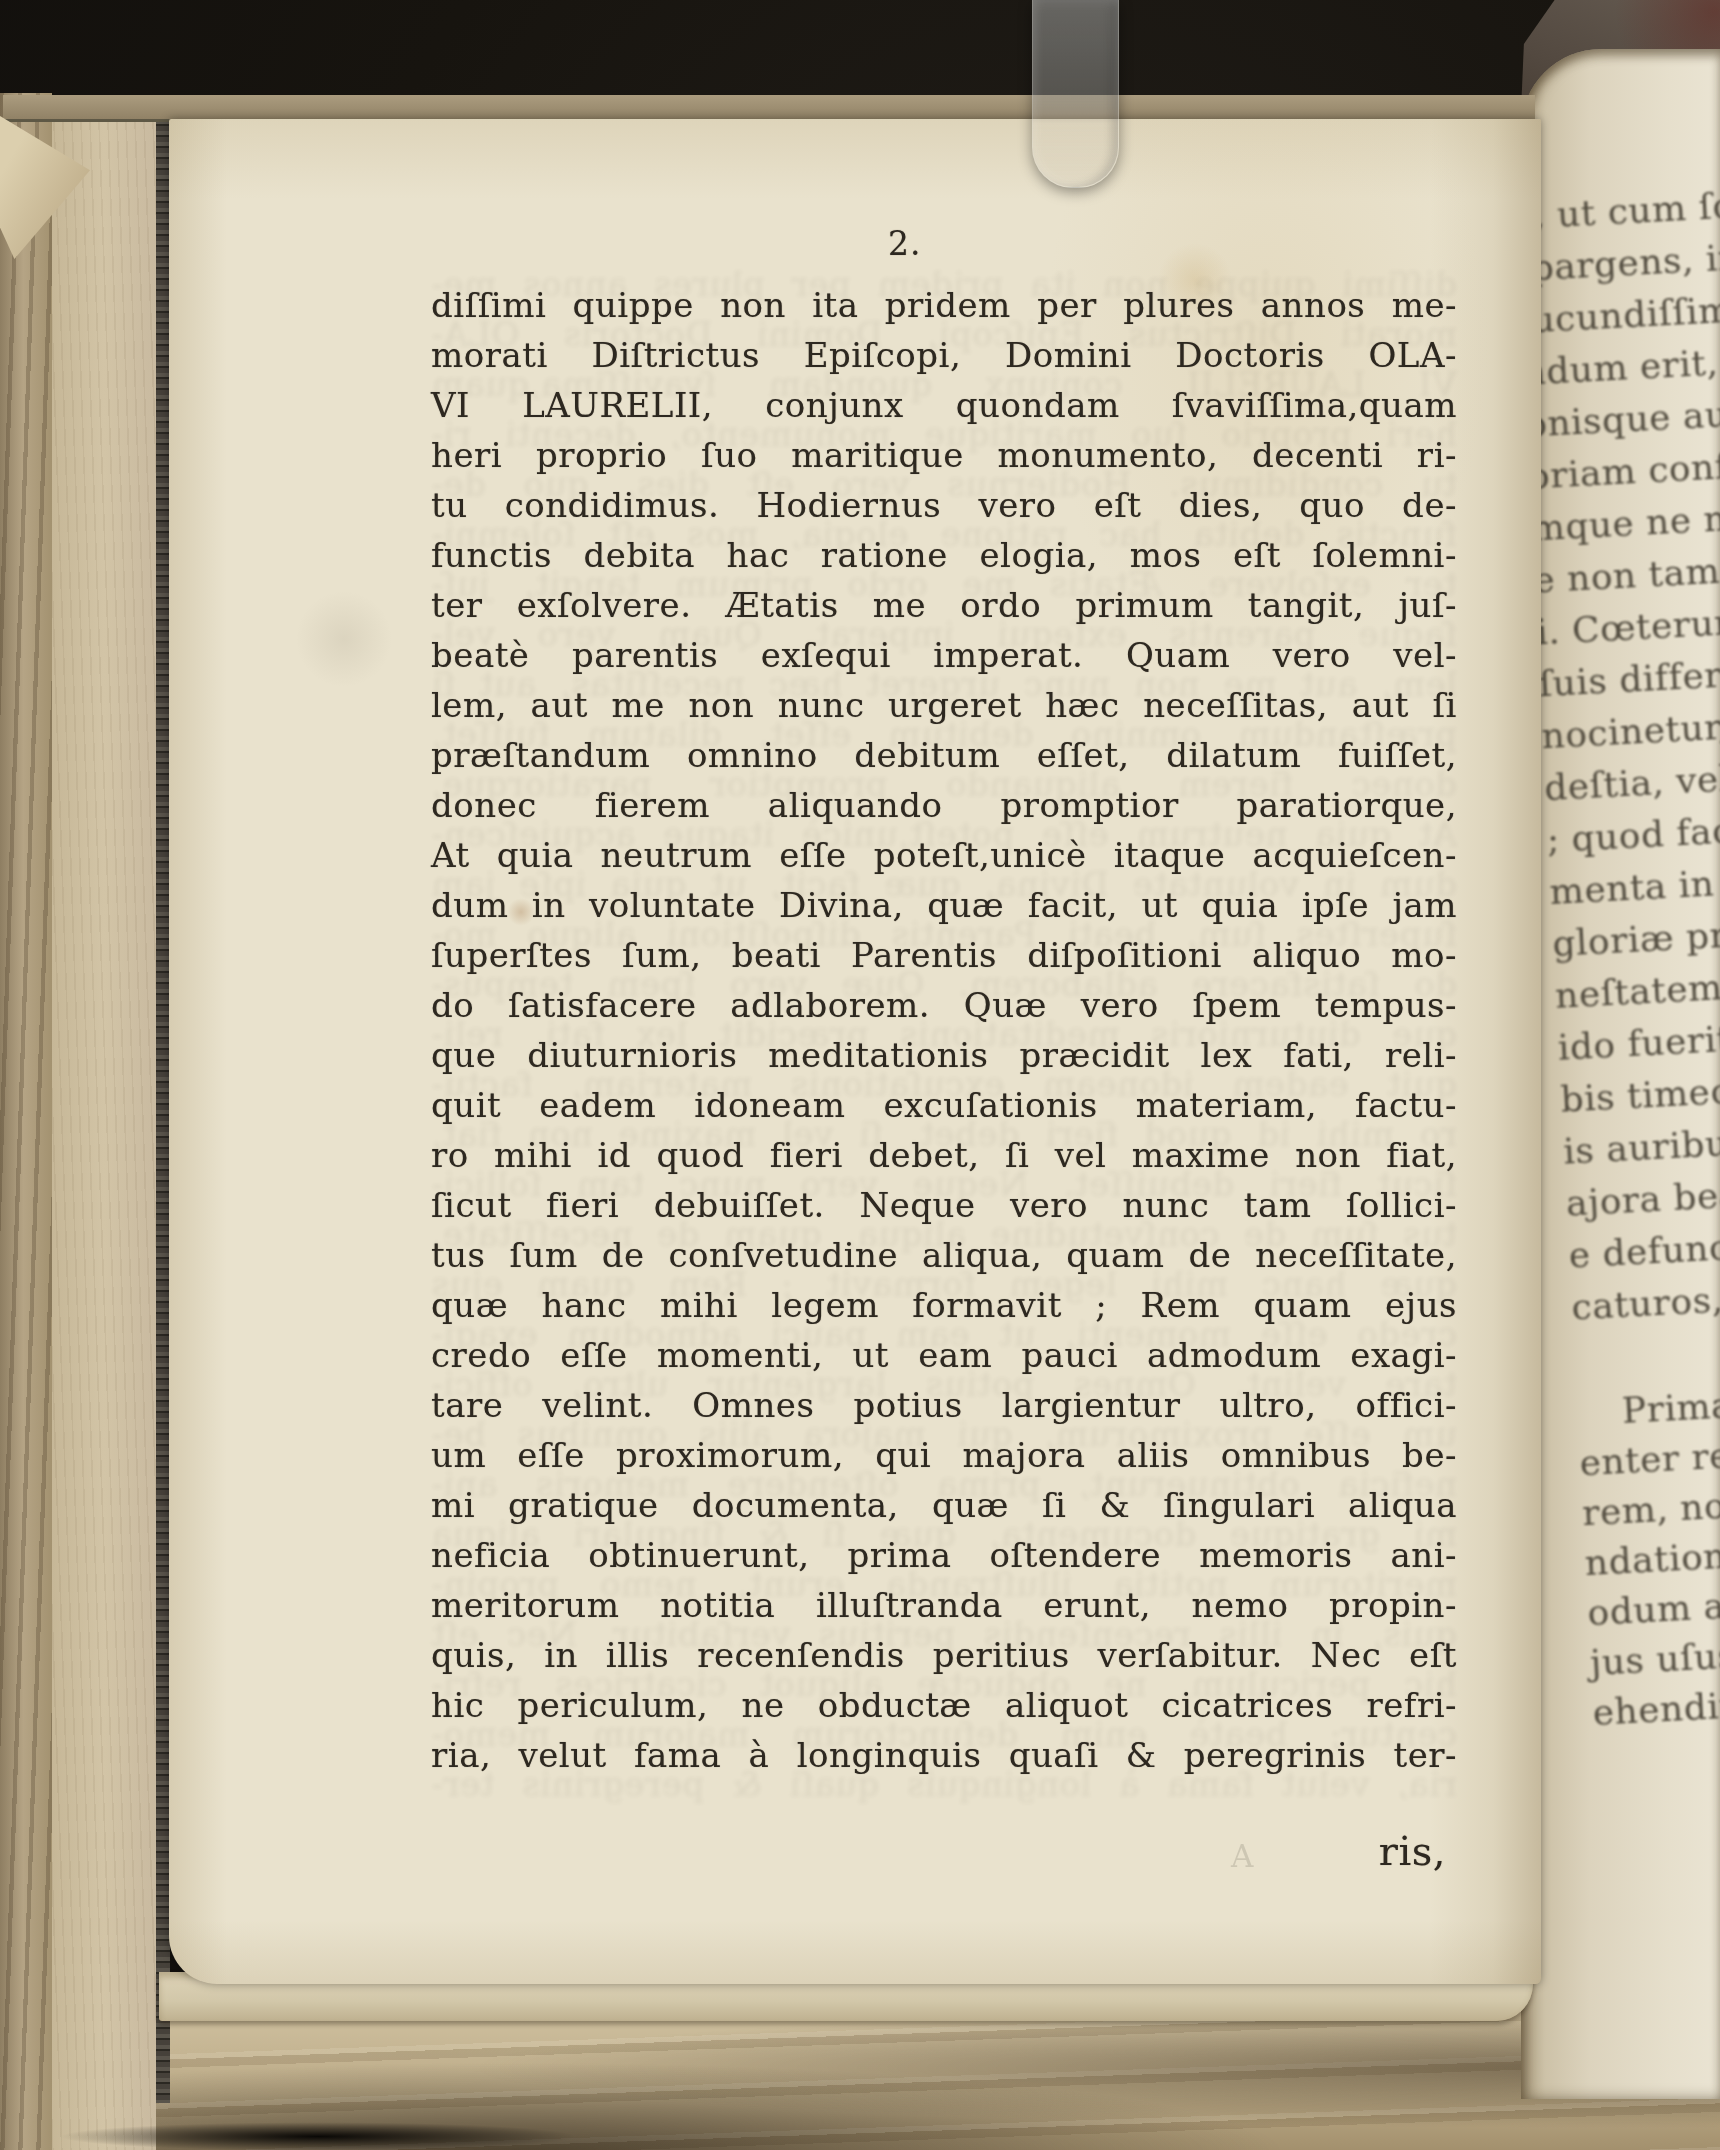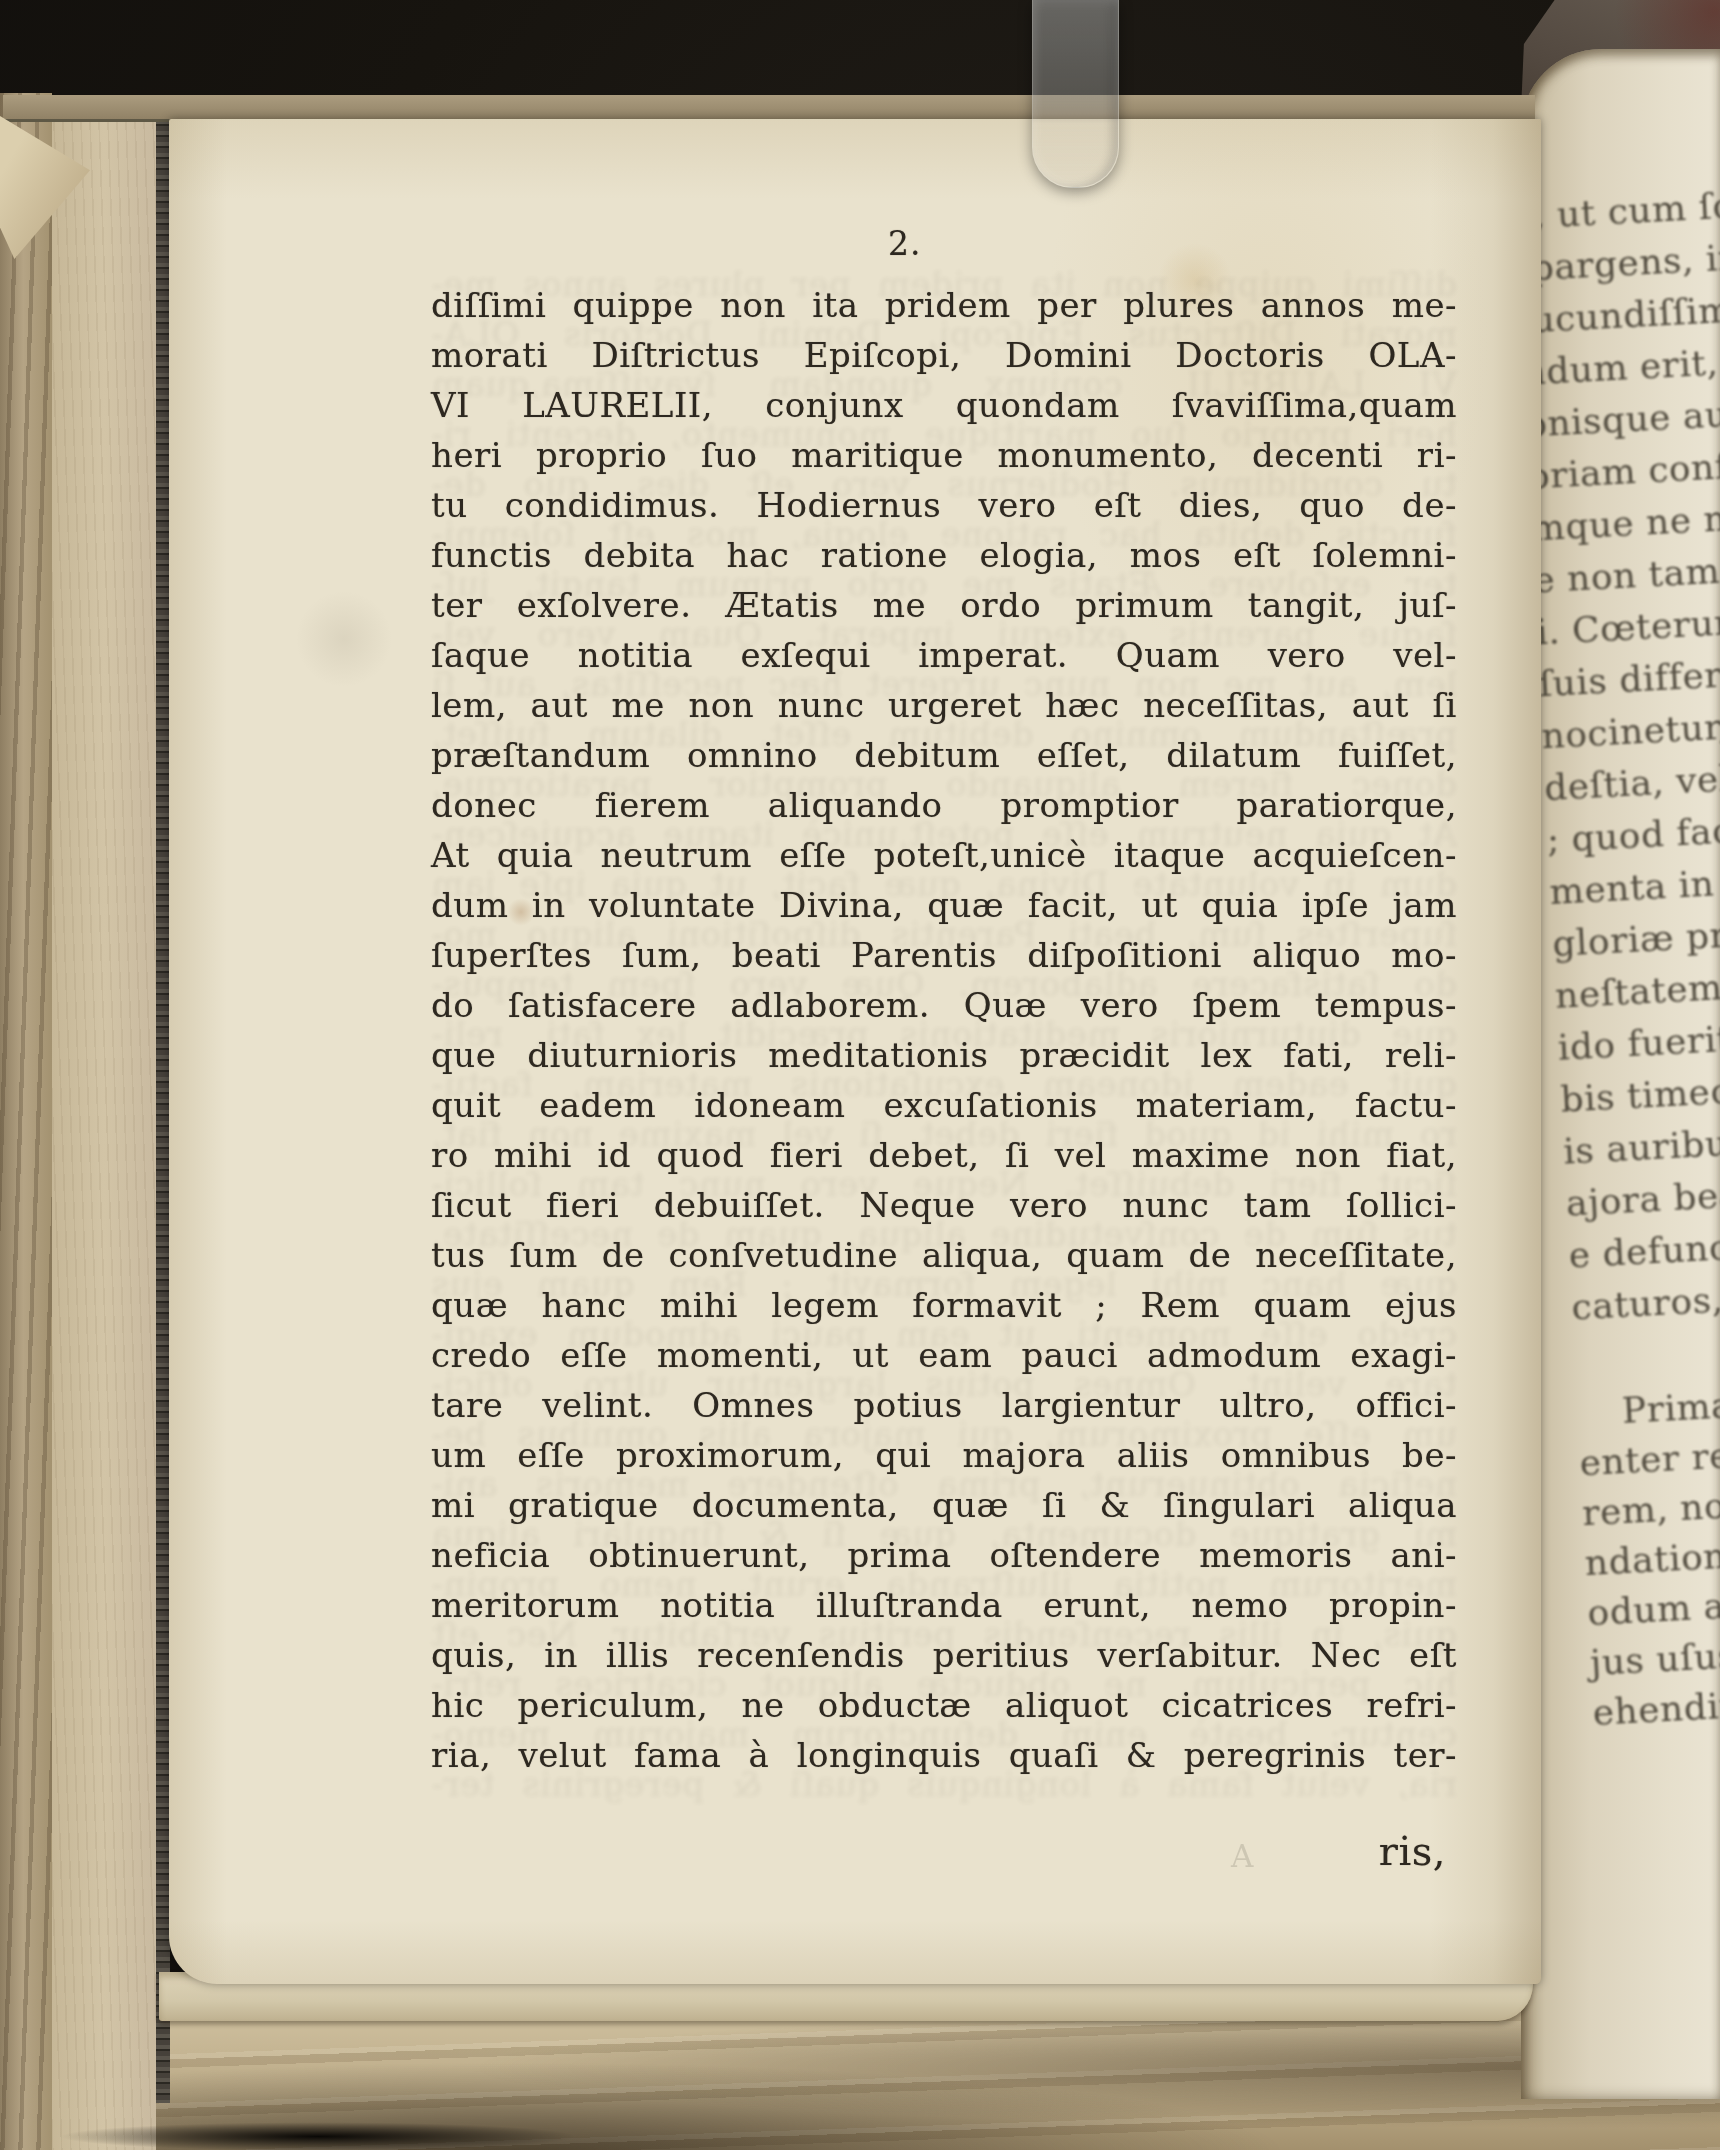--- a/index.html
+++ b/index.html
@@ -185,21 +185,21 @@
         <div class="line">ria, velut fama à longinquis quaſi &amp; peregrinis ter-</div>
       </div>
       <div class="text-main">
         <div class="line">diſſimi quippe non ita pridem per plures annos me-</div>
         <div class="line">morati Diſtrictus Epiſcopi, Domini Doctoris OLA-</div>
         <div class="line">VI LAURELII, conjunx quondam ſvaviſſima,quam</div>
         <div class="line">heri proprio ſuo maritique monumento, decenti ri-</div>
         <div class="line">tu condidimus. Hodiernus vero eſt dies, quo de-</div>
         <div class="line">functis debita hac ratione elogia, mos eſt ſolemni-</div>
         <div class="line">ter exſolvere. Ætatis me ordo primum tangit, juſ-</div>
-        <div class="line">ſaque notitia exſequi imperat. Quam vero vel-</div>
+        <div class="line">beatè parentis exſequi imperat. Quam vero vel-</div>
         <div class="line">lem, aut me non nunc urgeret hæc neceſſitas, aut ſi</div>
         <div class="line">præſtandum omnino debitum eſſet, dilatum fuiſſet,</div>
         <div class="line">donec fierem aliquando promptior paratiorque,</div>
         <div class="line">At quia neutrum eſſe poteſt,unicè itaque acquieſcen-</div>
         <div class="line">dum in voluntate Divina, quæ facit, ut quia ipſe jam</div>
         <div class="line">ſuperſtes ſum, beati Parentis diſpoſitioni aliquo mo-</div>
         <div class="line">do ſatisfacere adlaborem. Quæ vero ſpem tempus-</div>
         <div class="line">que diuturnioris meditationis præcidit lex fati, reli-</div>
         <div class="line">quit eadem idoneam excuſationis materiam, factu-</div>
         <div class="line">ro mihi id quod fieri debet, ſi vel maxime non fiat,</div>

